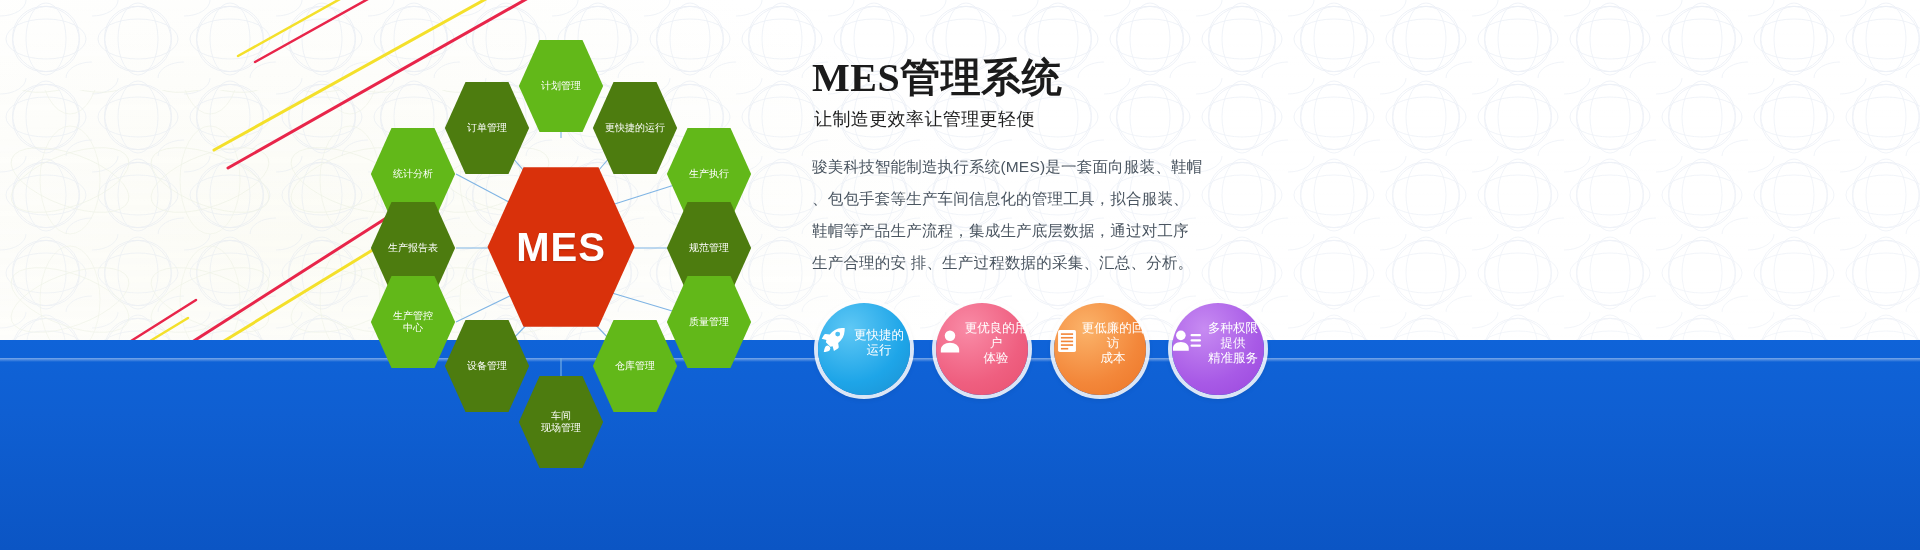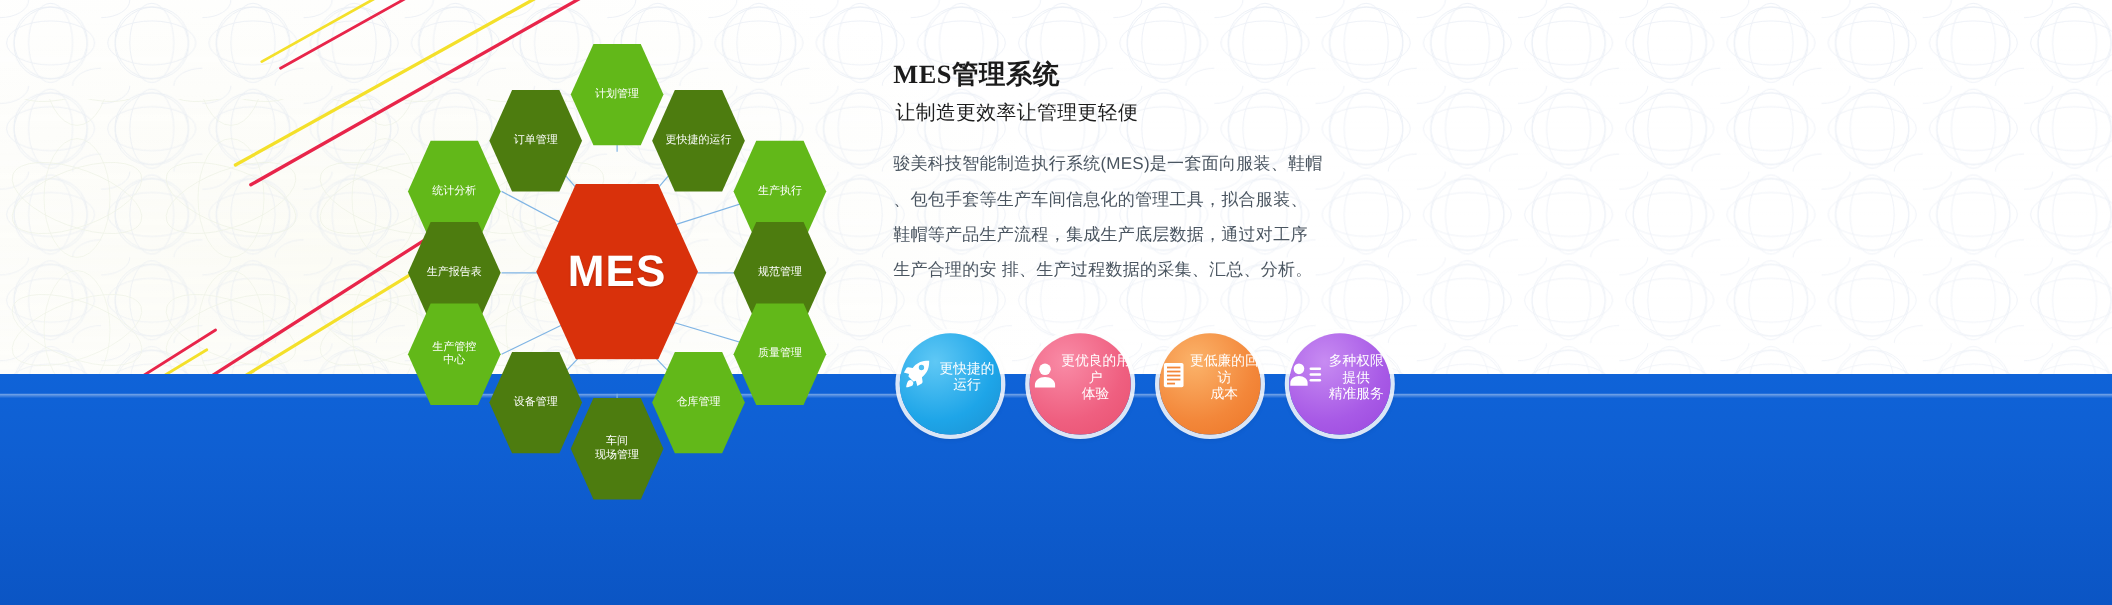--- a/index.html
+++ b/index.html
@@ -32,21 +32,21 @@
        -webkit-clip-path:polygon(25% 2%,75% 2%,99% 50%,75% 98%,25% 98%,1% 50%);}
   .hex.sm{width:86px;height:96px;font-size:10px;font-weight:400;}
   .hex.center{width:150px;height:166px;background:#d9310b;font-size:40px;font-weight:700;
       letter-spacing:1px;text-shadow:0 1px 2px rgba(0,0,0,.18);}
   .hex.green{background:#62b819;}
   .hex.blue{background:#4d7c0f;}
 
   
   .right{position:absolute;left:812px;top:56px;width:470px;}
   .headline{font-family:"Liberation Serif","DejaVu Serif",serif;font-weight:700;
-     font-size:24px;color:#1b1b1b;letter-spacing:.5px;margin:0;line-height:1.08;}
+     font-size:40px;color:#1b1b1b;letter-spacing:.5px;margin:0;line-height:1.08;}
   .subhead{font-size:18px;color:#1d1d1d;margin:8px 0 0 2px;font-weight:400;letter-spacing:.4px;}
   .para{margin:20px 0 0 0;font-size:15.5px;line-height:32px;color:#4a5560;
         letter-spacing:.2px;text-align:justify;}
   .para div{white-space:nowrap;}
 
   
   .circles{position:absolute;left:818px;top:303px;width:450px;height:90px;}
   .circ{position:absolute;top:0;width:92px;height:92px;border-radius:50%;
         display:flex;flex-direction:row;align-items:center;justify-content:flex-end;
         color:#fff;font-size:12.5px;line-height:15px;text-align:center;
@@ -163,21 +163,21 @@
       </div>
       <div class="hex sm green" style="left: 336px; top: 256px;">
         <span>质量管理</span>
       </div>
       <div class="hex sm blue" style="left: 114px; top: 300px;">
         <span>设备管理</span>
       </div>
       <div class="hex sm green" style="left: 262px; top: 300px;">
         <span>仓库管理</span>
       </div>
-      <div class="hex sm blue" style="left: 188px; top: 342px;">
+      <div class="hex sm blue" style="left: 188px; top: 356px;">
         <span>车间<br>现场管理</span>
       </div>
     </div>
 
   <div class="right">
     <h1 class="headline">MES管理系统</h1>
     <div class="subhead">让制造更效率让管理更轻便</div>
     <div class="para">
         <div>骏美科技智能制造执行系统(MES)是一套面向服装、鞋帽</div>
         <div>、包包手套等生产车间信息化的管理工具，拟合服装、</div>

